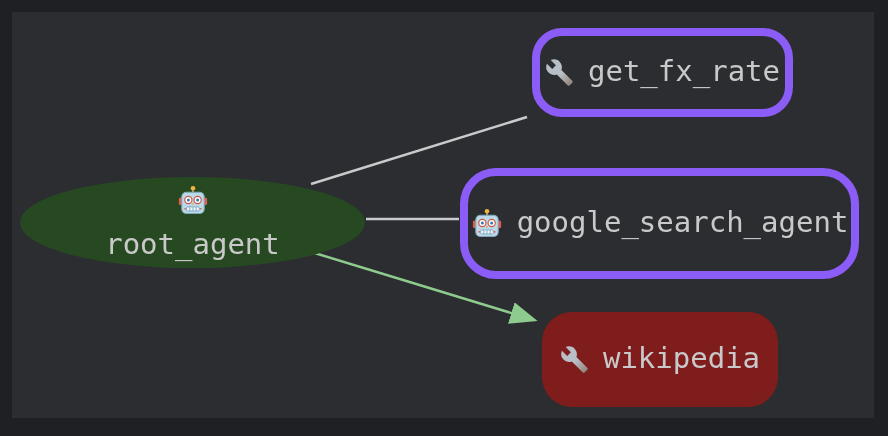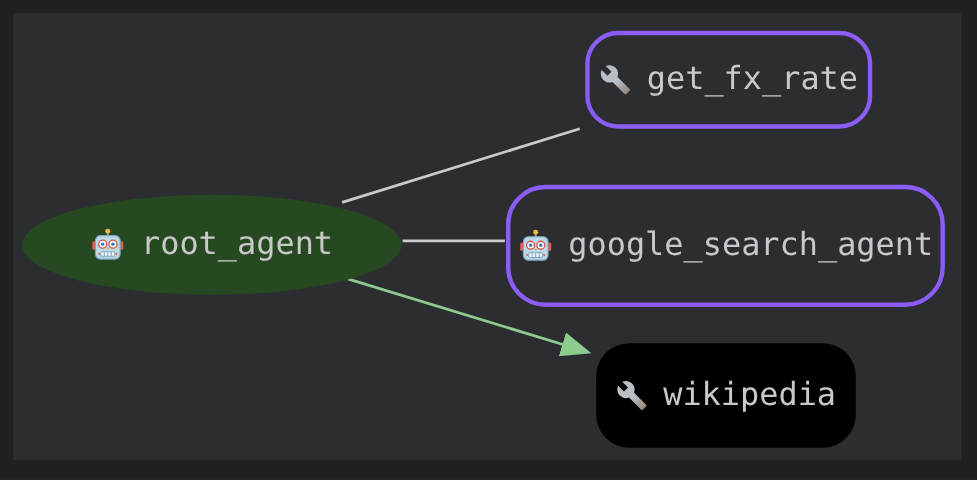--- a/index.html
+++ b/index.html
@@ -46,26 +46,26 @@
   .node .label {
     line-height: 1;
     transform: translateY(-1px);
   }
   .node-ellipse {
     background: #274922;
     border-radius: 50%;
   }
   .node-outline {
     background: transparent;
-    border: 4px solid #8b5cf6;
+    border: 8px solid #8b5cf6;
   }
   .node-filled-green {
-    background: #000000;
+    background: #7f1d1d;
   }
-  #node-root-agent   { left: 20px;  top: 177px; width: 345px; height: 91px; }
+  #node-root-agent   { left: 20px;  top: 177px; width: 345px; height: 91px; flex-direction: column; }
   #node-get-fx-rate  { left: 532px; top: 28px;  width: 261px; height: 89px; border-radius: 30px; }
   #node-google-search{ left: 460px; top: 168px; width: 399px; height: 111px; border-radius: 36px; }
   #node-wikipedia    { left: 542px; top: 312px; width: 236px; height: 95px; border-radius: 30px; }
   .icon {
     display: inline-flex;
     flex: 0 0 auto;
   }
   .icon svg { display: block; }
 </style>
 </head>

